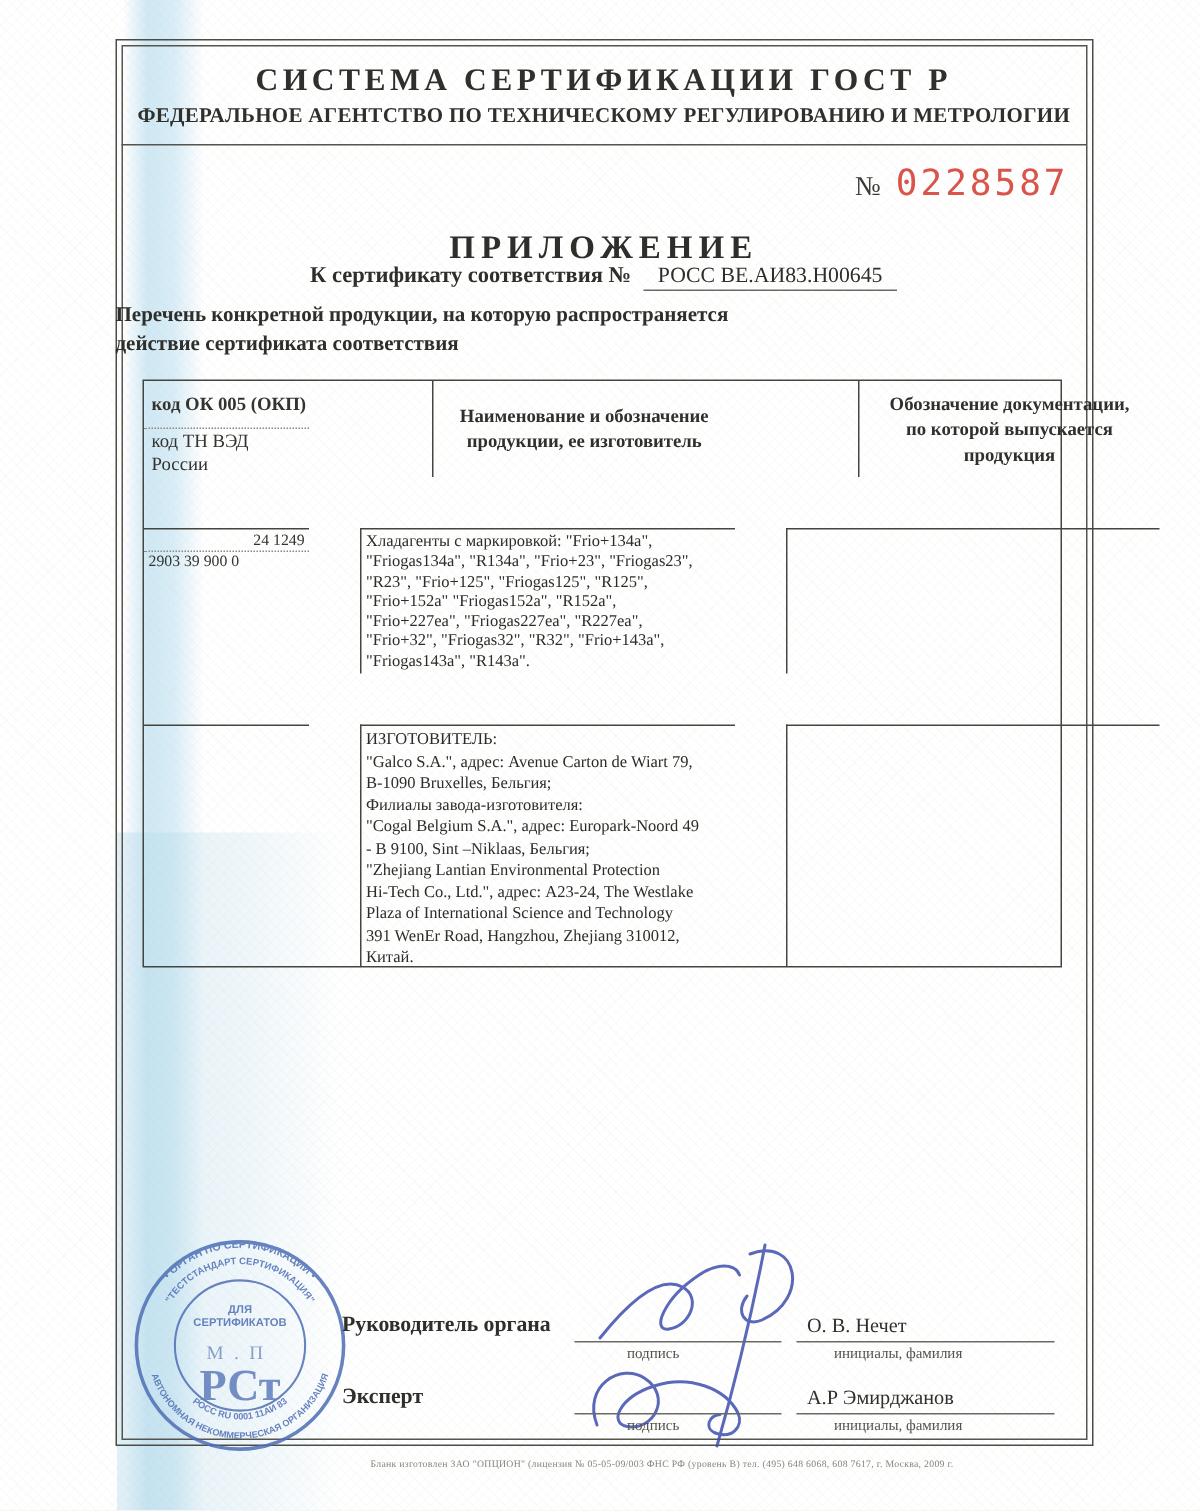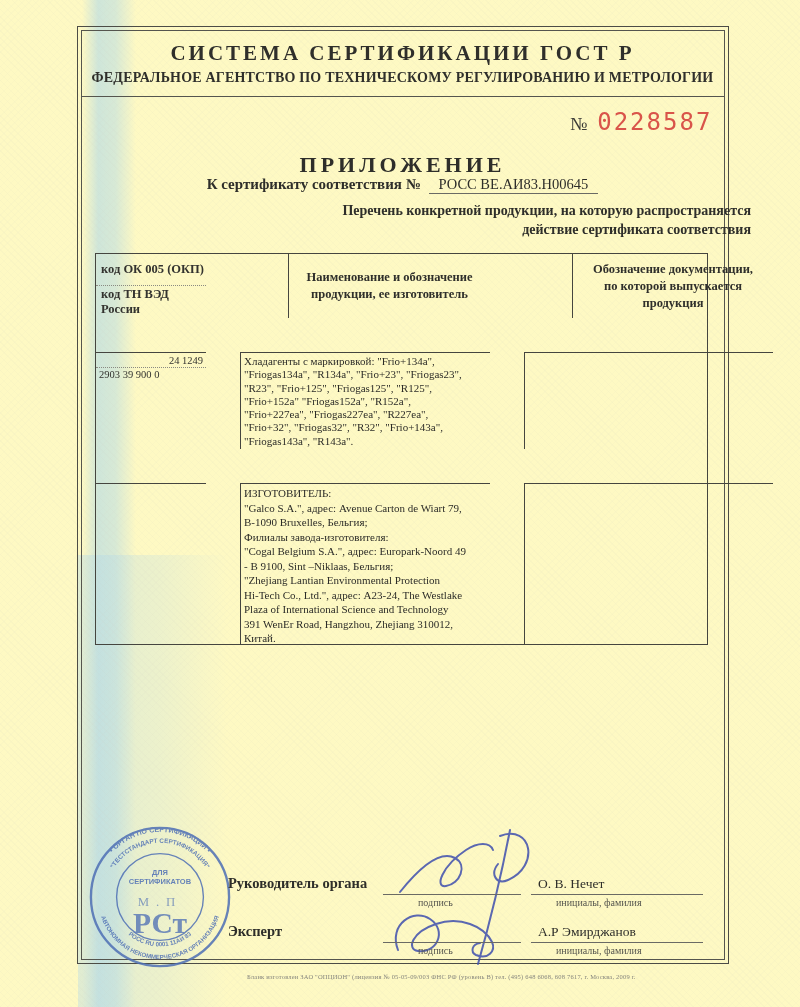--- a/index.html
+++ b/index.html
@@ -1,18 +1,18 @@
 <!DOCTYPE html>
 <html><head>
 <meta charset="utf-8">
 <style>
   html,body{margin:0;padding:0;}
   body{width:800px;height:1007px;background:#eceae4;font-family:"Liberation Serif", serif;}
   .page{position:relative;width:800px;height:1007px;overflow:hidden;
-        background:#fef9c3;color:#33332f;}
+        background:#ffffff;color:#33332f;}
   
   .tex{position:absolute;inset:0;pointer-events:none;opacity:.5;
        background-image:
         repeating-linear-gradient(45deg, rgba(205,202,192,.14) 0 1px, transparent 1px 5px),
         repeating-linear-gradient(-45deg, rgba(205,202,192,.12) 0 1px, transparent 1px 5px);}
   
   .band{position:absolute;left:82px;top:0;width:54px;height:100%;pointer-events:none;
         background:linear-gradient(90deg, rgba(168,214,236,0) 0%, rgba(168,214,236,.55) 30%,
                    rgba(168,214,236,.45) 62%, rgba(168,214,236,0) 100%);}
   .band-soft{position:absolute;left:78px;top:555px;width:150px;height:452px;pointer-events:none;
@@ -26,33 +26,33 @@
   .hdr-sep{position:absolute;left:81px;top:96px;width:643px;border-top:1px solid #55554e;}
   .formnum{position:absolute;left:570px;top:108px;display:flex;align-items:baseline;}
   .formnum .no{font-size:18px;color:#3a3a36;}
   .formnum .digits{font-family:"DejaVu Sans Mono", monospace;font-size:24px;
         color:#d9544a;letter-spacing:2px;margin-left:10px;}
   .title{position:absolute;left:77px;top:140px;width:651px;text-align:center;
         font-size:22px;font-weight:bold;letter-spacing:4px;color:#2e2e2a;margin-top:12px;}
   .certline{position:absolute;left:77px;top:176px;width:651px;text-align:center;font-size:15px;color:#2e2e2a;}
   .certline .lbl{font-weight:bold;}
   .certline .val{font-weight:normal;font-size:14.5px;border-bottom:1px solid #6a6a64;padding:0 10px 1px 10px;margin-left:4px;}
-  .sub{position:absolute;left:77px;width:651px;text-align:right;font-size:14px;font-weight:bold;color:#2e2e2a;white-space:pre-line;margin-left:23px;}
+  .sub{position:absolute;left:77px;width:651px;text-align:left;font-size:14px;font-weight:bold;color:#2e2e2a;white-space:pre-line;}
   .sub1{top:203px;} .sub2{top:222px;}
   
   .tbl{position:absolute;left:95px;top:253px;width:611px;border:1.2px solid #45453f;
        display:grid;grid-template-columns:110px 250px 249px;grid-template-rows:64px 97px 161px;
        background:transparent;gap:34px;}
   .cell{overflow:hidden;}
   .bl{border-left:1px solid #45453f;} .bt{border-top:1px solid #45453f;}
   .hcell{display:flex;align-items:center;justify-content:center;text-align:center;
        font-size:12.5px;font-weight:bold;line-height:17px;white-space:pre-line;color:#2f2f2b;margin-left:48px;}
   .c1top{height:31px;display:flex;align-items:center;padding-left:5px;
        border-bottom:1px dotted #8a8a82;font-size:12.5px;font-weight:bold;}
-  .c1bot{height:31px;display:flex;align-items:center;padding-left:5px;font-size:12.5px;font-weight:bold;}
+  .c1bot{height:31px;display:flex;align-items:center;padding-left:5px;font-size:12.5px;font-weight:normal;}
   .code1{padding:2px 3px 1px 3px;font-size:10.5px;border-bottom:1px dotted #8a8a82;text-align:right;}
   .code2{padding:1px 3px;font-size:10.5px;}
   .body1{padding:2px 3px;font-size:11px;line-height:13.3px;white-space:pre-line;color:#2c2c28;}
   .body2{padding:2px 3px;font-size:11px;line-height:14.5px;white-space:pre-line;color:#2c2c28;}
   
   .role{position:absolute;left:228px;font-size:14.5px;font-weight:bold;color:#2e2e2a;}
   .sline{position:absolute;border-bottom:1px solid #6a6a64;height:0;}
   .cap{position:absolute;font-size:10px;color:#55554e;}
   .name{position:absolute;left:538px;font-size:13.5px;color:#2e2e2a;}
   .foot{position:absolute;left:247px;top:973px;font-size:6.5px;color:#85857d;letter-spacing:.2px;}

